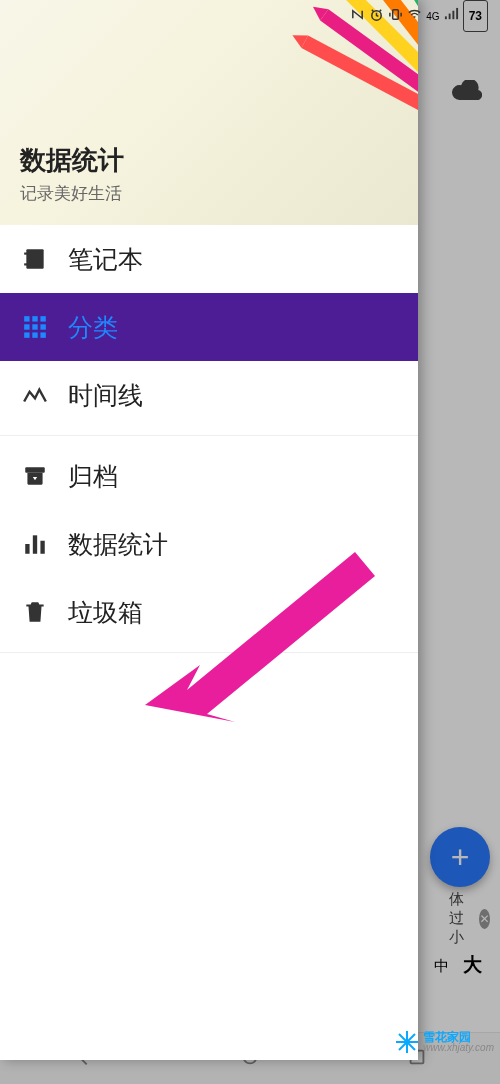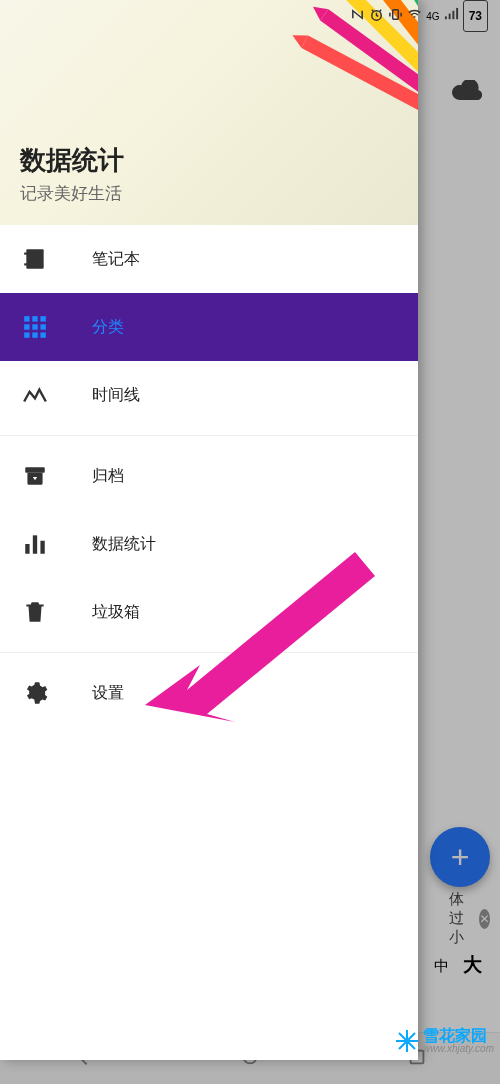--- a/index.html
+++ b/index.html
@@ -156,22 +156,22 @@
     }
     .menu {
       flex: 1;
       overflow-y: auto;
     }
     .menu-item {
       display: flex;
       align-items: center;
       height: 68px;
       padding: 0 22px;
-      gap: 44px;
-      font-size: 16px;
+      gap: 20px;
+      font-size: 25px;
       color: #222;
     }
     .menu-item.active {
       background: #4c1d95;
       color: #1e88ff;
     }
     .menu-item.active .m-icon { color: #1e88ff; }
     .m-icon {
       width: 26px; height: 26px;
       color: #333;
@@ -212,21 +212,21 @@
       gap: 4px;
     }
     .wm-logo {
       width: 24px; height: 24px;
       color: #0aa8ff;
     }
     .wm-text {
       display: flex; flex-direction: column;
       line-height: 1;
     }
-    .wm-title { font-size: 16px; font-weight: 900; color: #0aa8ff; }
+    .wm-title { font-size: 12px; font-weight: 900; color: #0aa8ff; }
     .wm-url { font-size: 10px; color: #888; font-style: italic; }
   </style>
 </head>
 <body>
 
 <div class="status-bar">
   <div class="status-icons">
     <span>
       <svg viewBox="0 0 16 16" width="15" height="15" fill="none" stroke="#333" stroke-width="1.6">
           <path d="M3 12V4l10 8V4"></path>
@@ -365,28 +365,20 @@
       <span class="m-icon">
         <svg viewBox="0 0 24 24" fill="currentColor">
             <path d="M6 7h12l-1 14H7L6 7zm3-4h6l1 2h4v2H4V5h4l1-2z"></path>
           </svg>
       </span>
       <span>垃圾箱</span>
     </div>
 
     <div class="divider"></div>
 
-    <div class="menu-item">
-      <span class="m-icon">
-        <svg viewBox="0 0 24 24" fill="currentColor">
-            <path d="M12 8a4 4 0 1 0 0 8 4 4 0 0 0 0-8zm9.4 4a7.7 7.7 0 0 0-.1-1.3l2.1-1.6-2-3.5-2.5 1a7.6 7.6 0 0 0-2.2-1.3L16 2h-4l-.7 2.7a7.6 7.6 0 0 0-2.2 1.3l-2.5-1-2 3.5 2.1 1.6a7.7 7.7 0 0 0 0 2.6L4.6 14.3l2 3.5 2.5-1c.7.5 1.4 1 2.2 1.3L12 22h4l.7-2.7c.8-.3 1.5-.8 2.2-1.3l2.5 1 2-3.5-2.1-1.6c.1-.4.1-.9.1-1.3z"></path>
-          </svg>
-      </span>
-      <span>设置</span>
-    </div>
 
   </div>
 </div>
 
 <svg class="arrow" width="230" height="240">
   <defs></defs>
   <g fill="#e91e9c">
     <polygon points="0,215 55,175 42,200 210,62 230,86 62,224 90,232"></polygon>
   </g>
 </svg>

